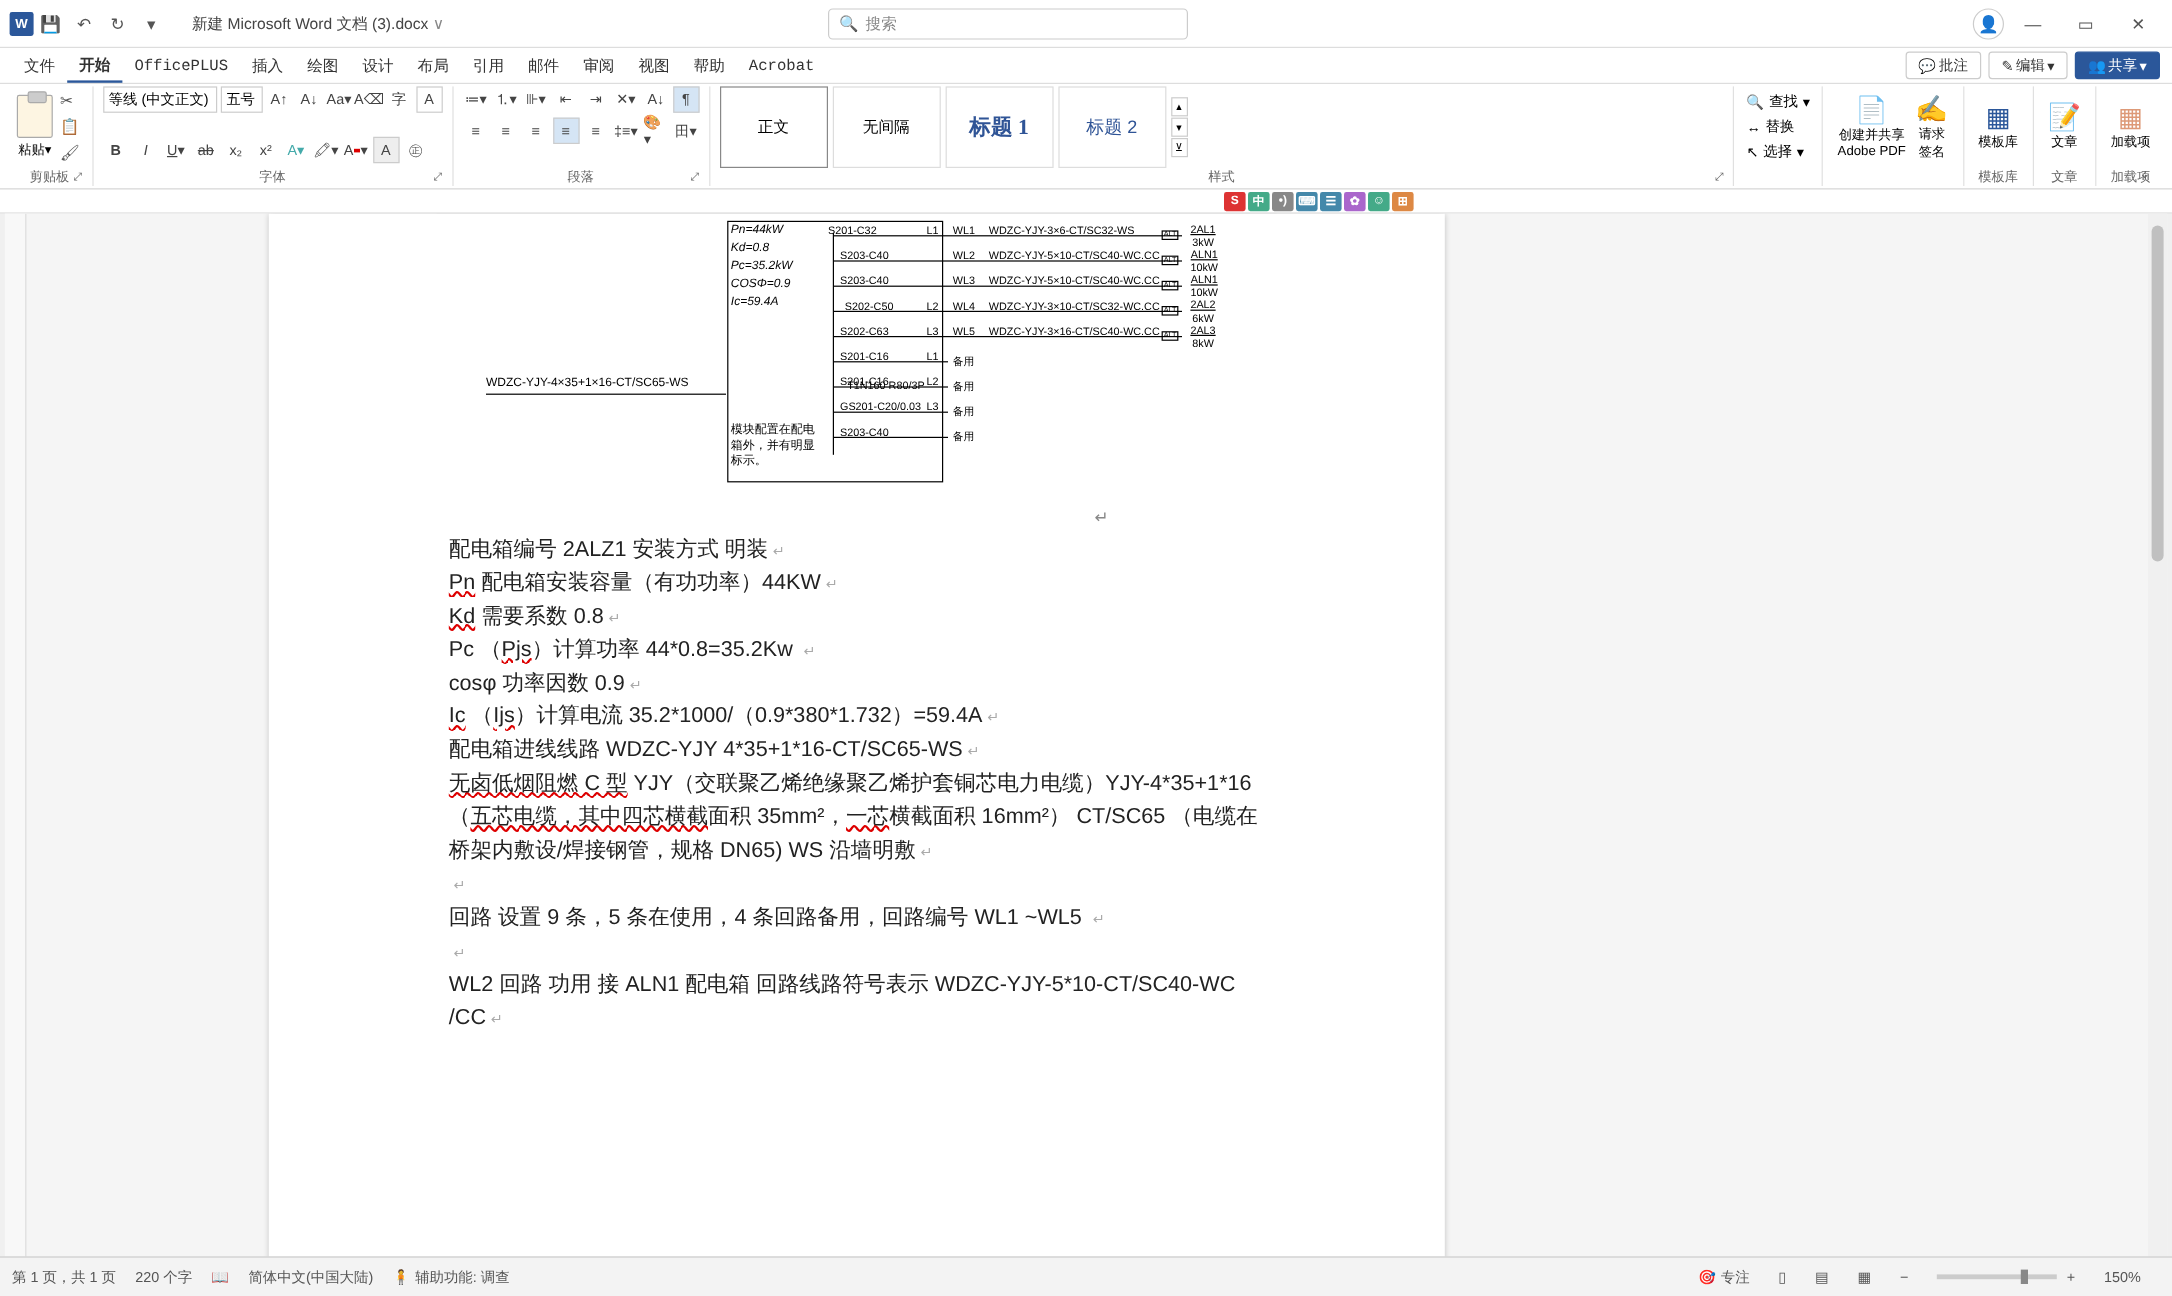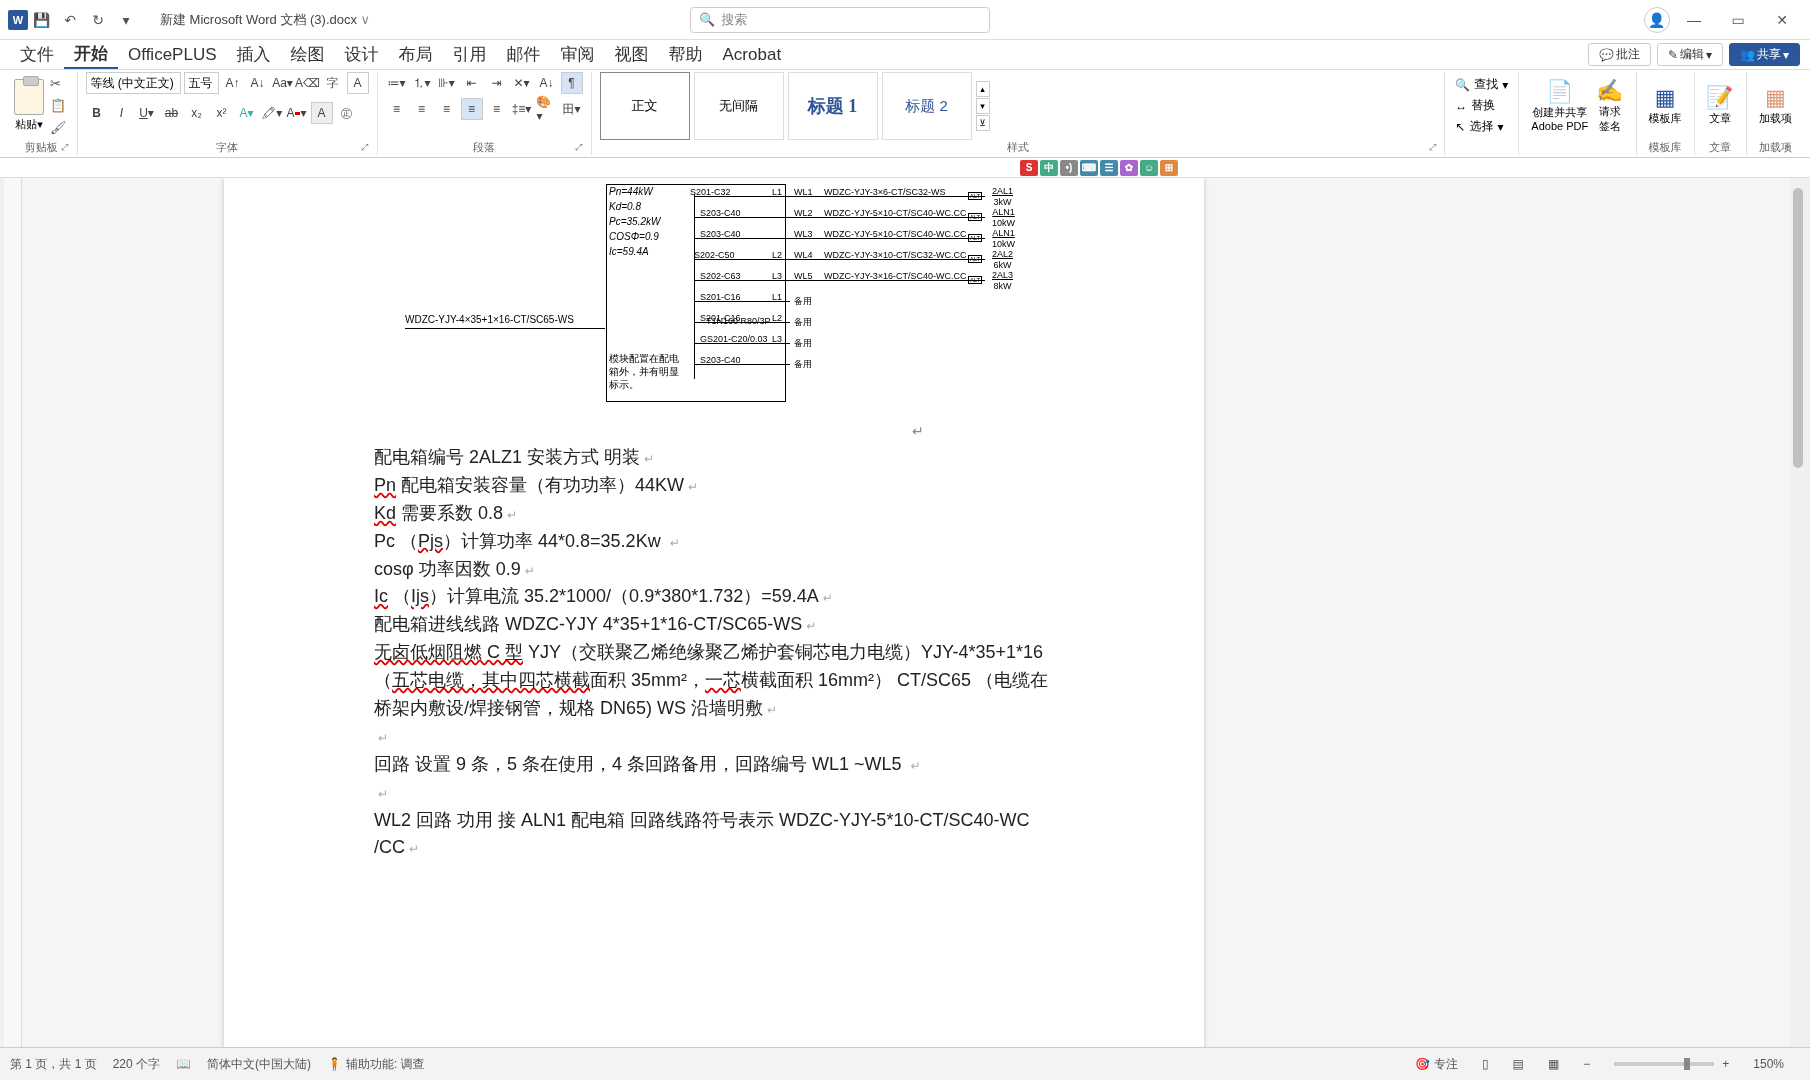--- a/index.html
+++ b/index.html
@@ -10,39 +10,39 @@
 .title-bar .app-icon { width: 20px; height: 20px; background: #2b579a; color: #fff; font-weight: bold; font-size: 11px; display: flex; align-items: center; justify-content: center; border-radius: 2px; }
 .title-bar .tb-btn { width: 28px; height: 28px; display: flex; align-items: center; justify-content: center; font-size: 14px; color: #555; }
 .title-bar .doc-name { margin-left: 20px; font-size: 13px; color: #444; }
 .title-bar .search { margin-left: 320px; width: 300px; height: 26px; border: 1px solid #ccc; border-radius: 4px; display: flex; align-items: center; padding: 0 8px; color: #888; font-size: 13px; }
 .title-bar .search .s-icon { margin-right: 6px; }
 .title-bar .right-controls { margin-left: auto; display: flex; align-items: center; gap: 4px; }
 .title-bar .win-btn { width: 40px; height: 32px; display: flex; align-items: center; justify-content: center; font-size: 14px; color: #555; }
 
 
 .menu-tabs { height: 30px; background: #fff; display: flex; align-items: center; padding: 0 10px; border-bottom: 1px solid #ddd; position: relative; }
-.menu-tab { padding: 0 10px; font-size: 17px; color: #333; height: 100%; display: flex; align-items: center; }
+.menu-tab { padding: 0 10px; font-size: 13px; color: #333; height: 100%; display: flex; align-items: center; font-family: Liberation Mono, monospace; }
 .menu-tab.active { border-bottom: 2px solid #2b579a; font-weight: 600; }
 .menu-right { position: absolute; right: 10px; display: flex; align-items: center; gap: 6px; }
 .pill { padding: 2px 10px; font-size: 12px; border: 1px solid #ccc; border-radius: 3px; color: #333; display: flex; align-items: center; gap: 2px; }
 .pill.primary { background: #2b579a; border-color: #2b579a; color: #fff; }
 
 
 .ribbon { height: 88px; background: #fff; display: flex; border-bottom: 1px solid #ccc; padding: 2px 6px; }
 .ribbon-group { border-right: 1px solid #e0e0e0; padding: 0 8px; display: flex; flex-direction: column; }
 .ribbon-group .rg-content { flex: 1; display: flex; align-items: center; }
 .ribbon-group .rg-label { font-size: 11px; color: #666; text-align: center; height: 16px; display: flex; justify-content: center; align-items: center; position: relative; }
 .rg-label .corner { position: absolute; right: 0; font-size: 9px; }
 
 .clipboard-col { display: flex; flex-direction: column; align-items: center; justify-content: center; gap: 2px; }
 .clipboard-icon { width: 30px; height: 36px; border: 1px solid #aaa; background: #fdf5e2; border-radius: 2px; position: relative; }
 .clipboard-icon:before { content: ""; position: absolute; top: -4px; left: 8px; width: 14px; height: 8px; border: 1px solid #aaa; background: #ccc; border-radius: 2px; }
 .small-btn { font-size: 13px; color: #555; padding: 2px; }
 
-.font-group .rg-content { flex-direction: column; gap: 8px; align-items: flex-start; }
+.font-group .rg-content { flex-direction: column; gap: 20px; align-items: flex-start; }
 .font-row { display: flex; align-items: center; gap: 3px; }
 .font-select { border: 1px solid #ccc; font-size: 12px; padding: 1px 4px; background: #fff; height: 22px; }
 .fs-name { width: 95px; }
 .fs-size { width: 35px; }
 .ico-btn { width: 22px; height: 22px; display: flex; align-items: center; justify-content: center; font-size: 12px; color: #444; border: 1px solid transparent; }
 .ico-btn.box { border: 1px solid #ccc; }
 .color-bar { display: inline-block; width: 14px; height: 3px; }
 
 .para-group .rg-content { flex-direction: column; gap: 4px; align-items: flex-start; }
 
@@ -480,21 +480,21 @@
           <div class="branch-label" style="left: 450px; top: 24px;">WDZC-YJY-5×10-CT/SC40-WC.CC</div>
           <div class="alt-tag" style="top: 29px;">ALT</div>
           <div class="right-tags" style="top: 23px;"><u>ALN1</u><br>10kW</div>
           <div class="branch" style="top: 54px; width: 290px;"></div>
           <div class="branch-label" style="left: 326px; top: 45px;">S203-C40</div>
           <div class="branch-label" style="left: 420px; top: 45px;">WL3</div>
           <div class="branch-label" style="left: 450px; top: 45px;">WDZC-YJY-5×10-CT/SC40-WC.CC</div>
           <div class="alt-tag" style="top: 50px;">ALT</div>
           <div class="right-tags" style="top: 44px;"><u>ALN1</u><br>10kW</div>
           <div class="branch" style="top: 75px; width: 290px;"></div>
-          <div class="branch-label" style="left: 320px; top: 66px;">S202-C50</div>
+          <div class="branch-label" style="left: 330px; top: 66px;">S202-C50</div>
           <div class="branch-label" style="left: 398px; top: 66px;">L2</div>
           <div class="branch-label" style="left: 420px; top: 66px;">WL4</div>
           <div class="branch-label" style="left: 450px; top: 66px;">WDZC-YJY-3×10-CT/SC32-WC.CC</div>
           <div class="alt-tag" style="top: 71px;">ALT</div>
           <div class="right-tags" style="top: 65px;"><u>2AL2</u><br>6kW</div>
           <div class="branch" style="top: 96px; width: 290px;"></div>
           <div class="branch-label" style="left: 326px; top: 87px;">S202-C63</div>
           <div class="branch-label" style="left: 398px; top: 87px;">L3</div>
           <div class="branch-label" style="left: 420px; top: 87px;">WL5</div>
           <div class="branch-label" style="left: 450px; top: 87px;">WDZC-YJY-3×16-CT/SC40-WC.CC</div>

